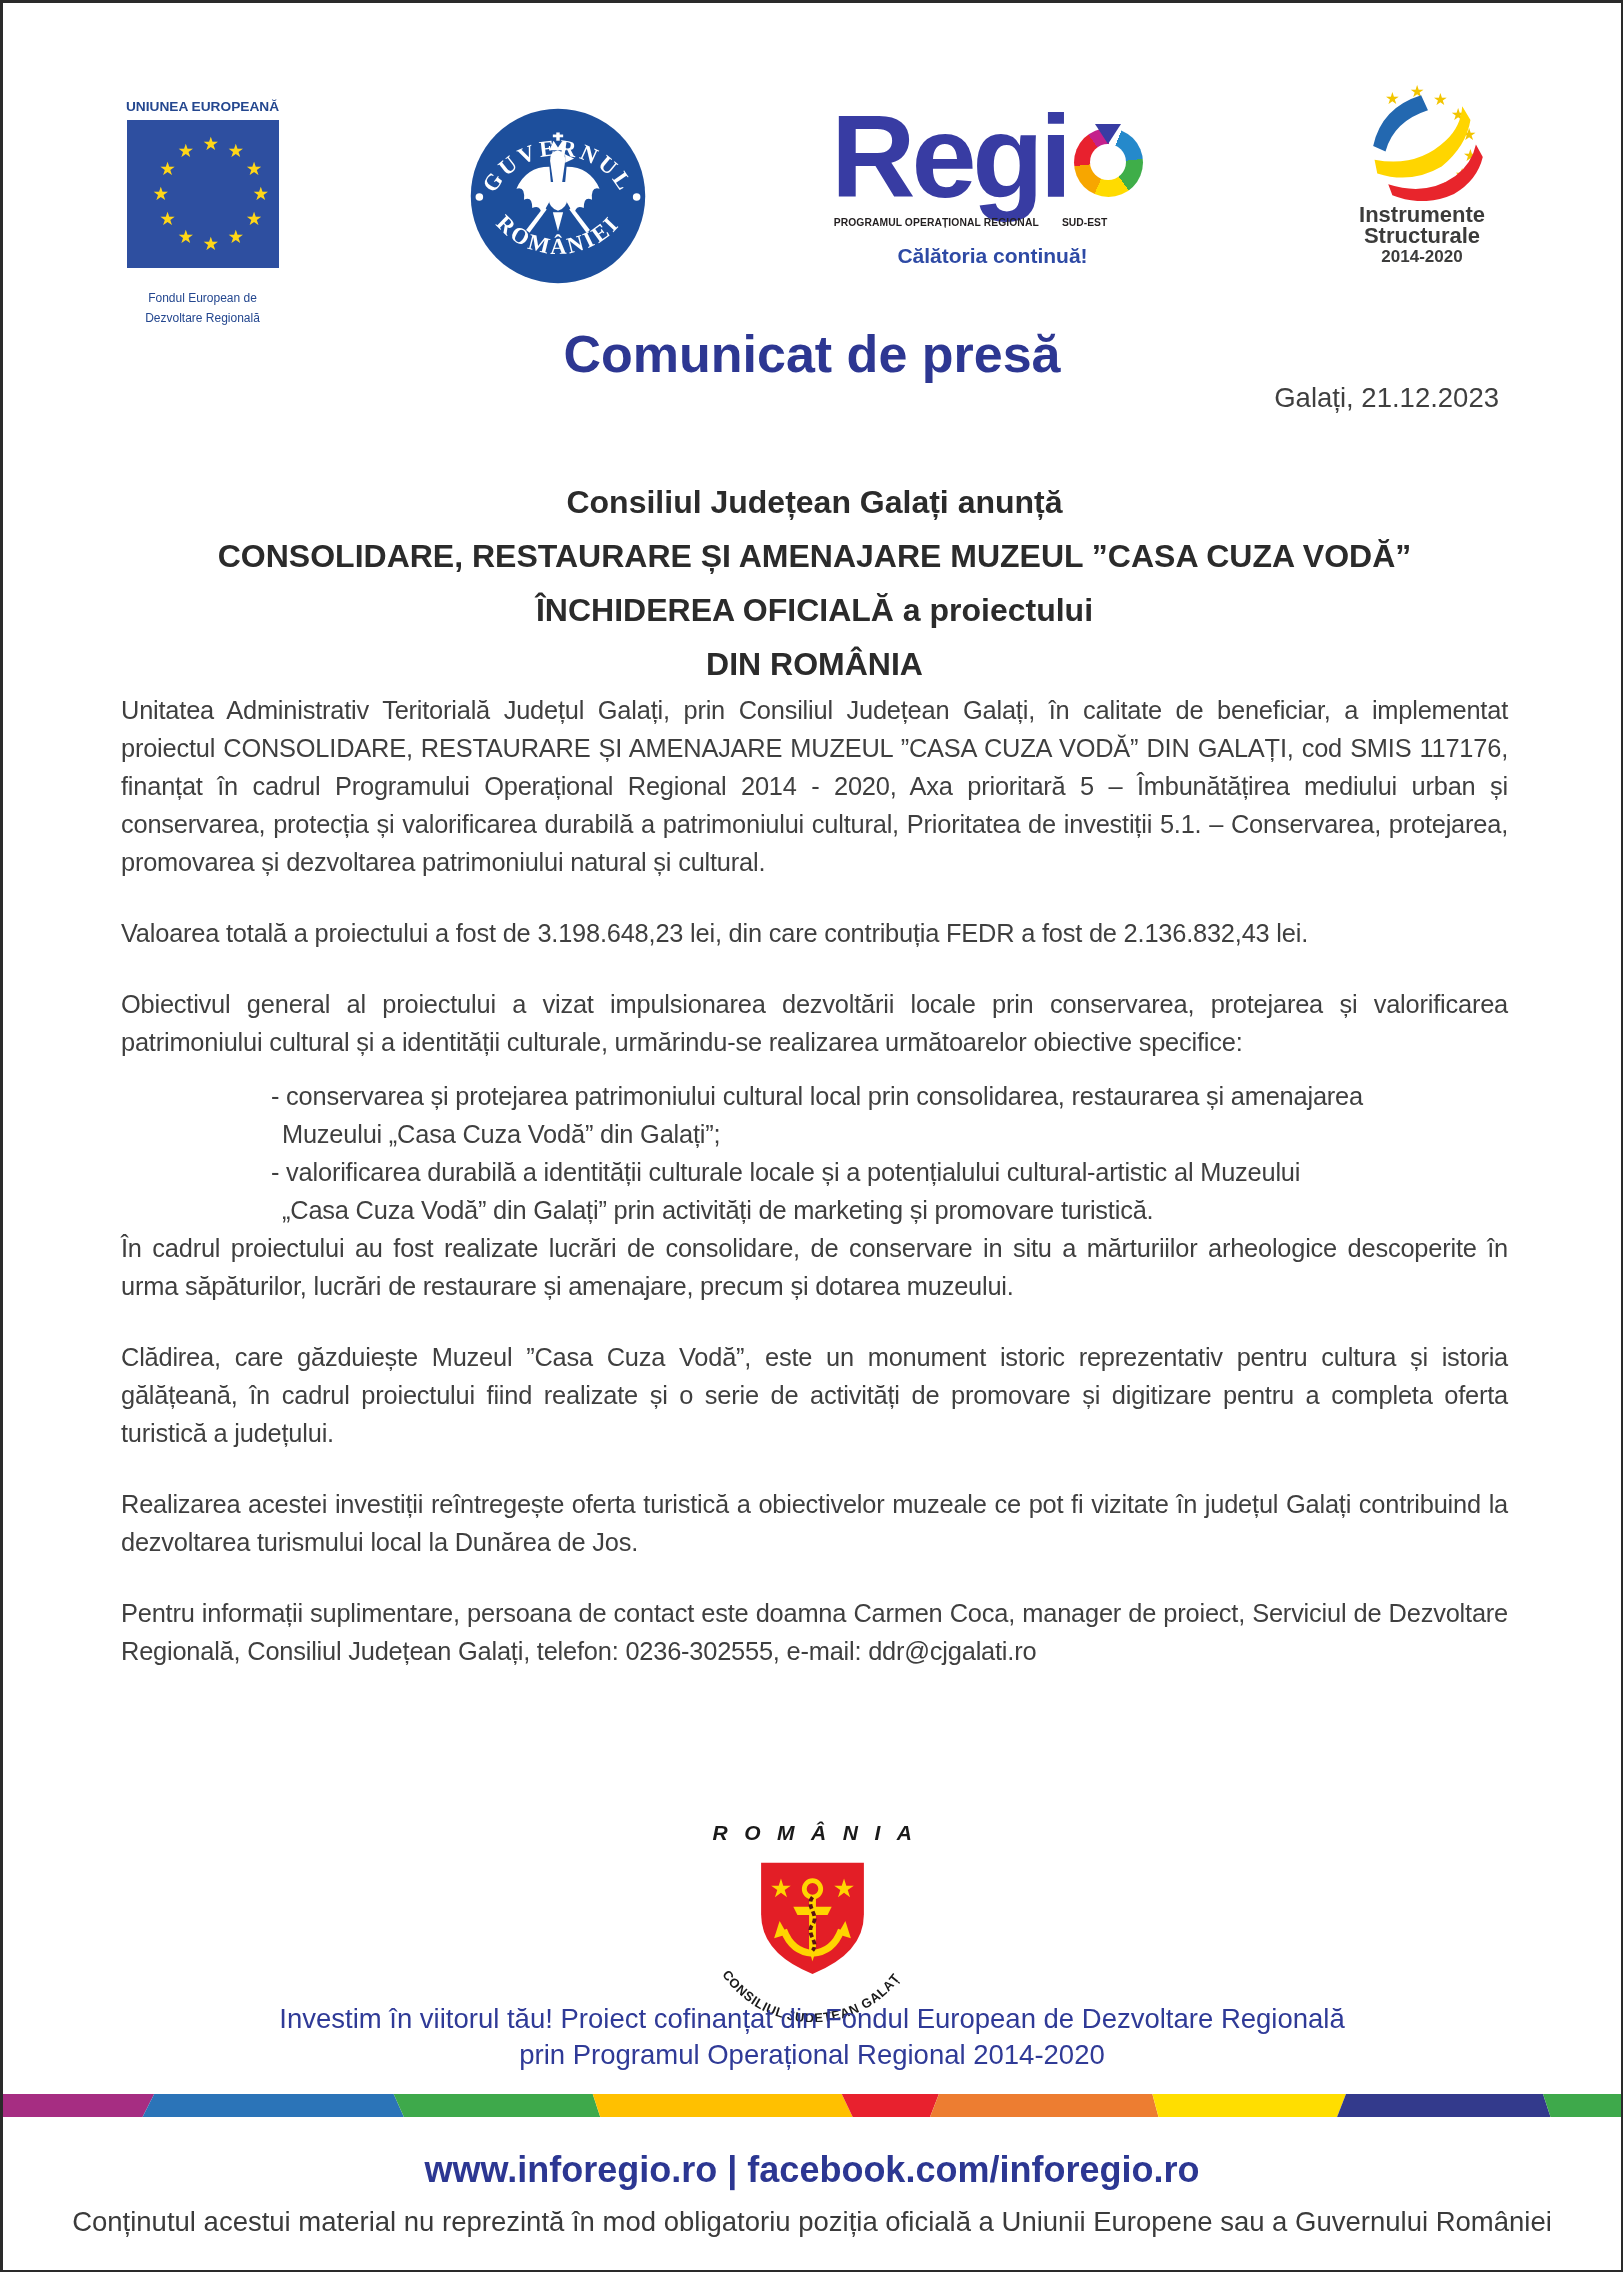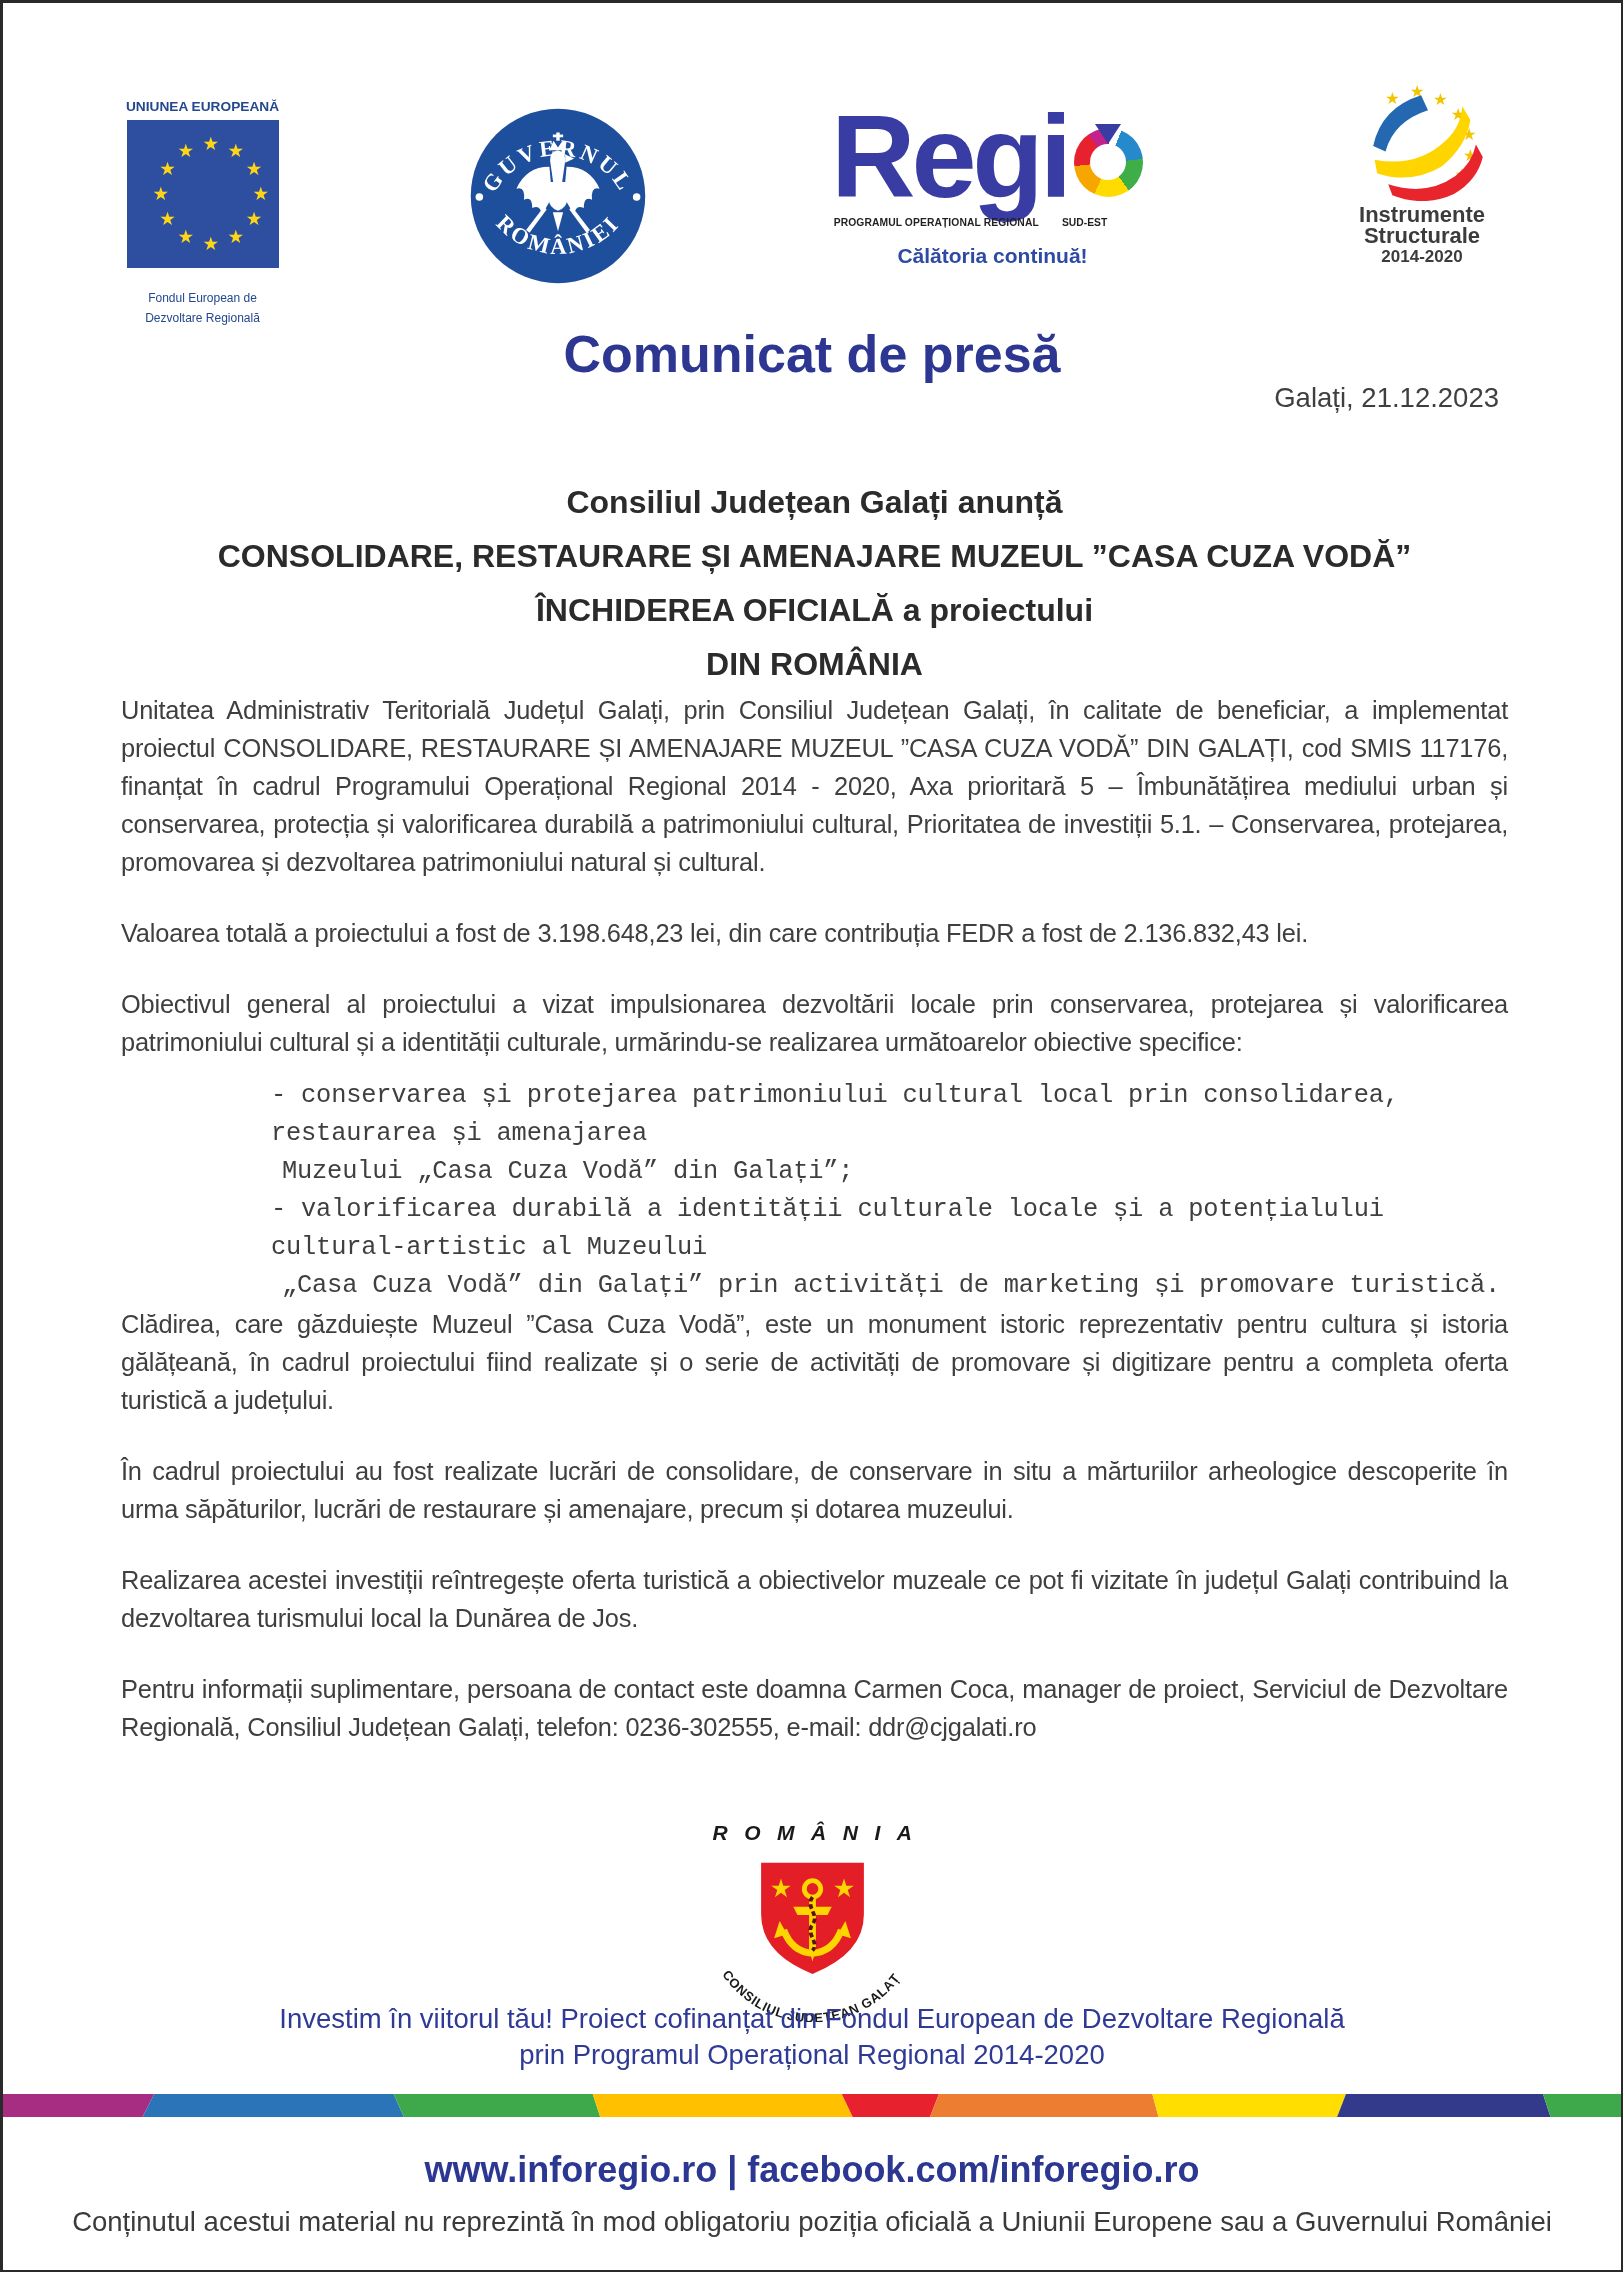--- a/index.html
+++ b/index.html
@@ -46,21 +46,21 @@
   .instr-period{font-size:17px;font-weight:700;color:#3C3C3B;line-height:21px;}
   
   .doc-title{position:absolute;top:321px;left:0;right:0;text-align:center;font-size:52px;font-weight:700;color:#2D3792;}
   .doc-date{position:absolute;top:379px;right:122px;font-size:27.5px;color:#3F3F3F;}
   .heading{position:absolute;top:472px;left:118px;right:113px;text-align:center;color:#2B2B2B;font-weight:700;font-size:32px;line-height:54px;}
   
   .body-text{position:absolute;top:688px;left:118px;right:113px;font-size:25.4px;line-height:38px;letter-spacing:-0.2px;color:#3F3F3F;text-align:justify;}
   .para{margin:0 0 33px 0;}
   .para.tight{margin-bottom:16px;}
   .bullets{text-align:left;margin-left:150px;}
-  .bullet-line{white-space:normal;font-family:Liberation Mono, monospace;}
+  .bullet-line{white-space:normal;}
   .bullet-line.cont{padding-left:11px;}
   
   .coat{position:absolute;top:1818px;left:0;right:0;text-align:center;}
   .coat-country{font-size:21px;font-weight:700;letter-spacing:16.5px;padding-left:17px;color:#1a1a1a;font-style:italic;}
   .coat svg{display:block;margin:4.1px auto 0;}
   
   .footer{position:absolute;left:0;right:0;bottom:0;}
   .invest{text-align:center;font-size:27.5px;line-height:36px;color:#2F3A97;}
   .stripe{display:block;width:100%;height:23px;margin-top:20.6px;}
   .links{margin-top:32px;text-align:center;font-size:36px;font-weight:700;color:#2C3792;}
@@ -170,22 +170,22 @@
   <div class="body-text">
     <div class="para">Unitatea Administrativ Teritorială Județul Galați, prin Consiliul Județean Galați, în calitate de beneficiar, a implementat proiectul CONSOLIDARE, RESTAURARE ȘI AMENAJARE MUZEUL ”CASA CUZA VODĂ” DIN GALAȚI, cod SMIS 117176, finanțat în cadrul Programului Operațional Regional 2014 - 2020, Axa prioritară 5 – Îmbunătățirea mediului urban și conservarea, protecția și valorificarea durabilă a patrimoniului cultural, Prioritatea de investiții 5.1. – Conservarea, protejarea, promovarea și dezvoltarea patrimoniului natural și cultural.</div>
     <div class="para">Valoarea totală a proiectului a fost de 3.198.648,23 lei, din care contribuția FEDR a fost de 2.136.832,43 lei.</div>
     <div class="para tight">Obiectivul general al proiectului a vizat impulsionarea dezvoltării locale prin conservarea, protejarea și valorificarea patrimoniului cultural și a identității culturale, urmărindu-se realizarea următoarelor obiective specifice:</div>
     <div class="bullets">
       <div class="bullet-line">- conservarea și protejarea patrimoniului cultural local prin consolidarea, restaurarea și amenajarea</div>
       <div class="bullet-line cont">Muzeului „Casa Cuza Vodă” din Galați”;</div>
       <div class="bullet-line">- valorificarea durabilă a identității culturale locale și a potențialului cultural-artistic al Muzeului</div>
       <div class="bullet-line cont">„Casa Cuza Vodă” din Galați” prin activități de marketing și promovare turistică.</div>
     </div>
+    <div class="para">În cadrul proiectului au fost realizate lucrări de consolidare, de conservare in situ a mărturiilor arheologice descoperite în urma săpăturilor, lucrări de restaurare și amenajare, precum și dotarea muzeului.</div>
     <div class="para">Clădirea, care găzduiește Muzeul ”Casa Cuza Vodă”, este un monument istoric reprezentativ pentru cultura și istoria gălățeană, în cadrul proiectului fiind realizate și o serie de activități de promovare și digitizare pentru a completa oferta turistică a județului.</div>
-    <div class="para">În cadrul proiectului au fost realizate lucrări de consolidare, de conservare in situ a mărturiilor arheologice descoperite în urma săpăturilor, lucrări de restaurare și amenajare, precum și dotarea muzeului.</div>
     <div class="para">Realizarea acestei investiții reîntregește oferta turistică a obiectivelor muzeale ce pot fi vizitate în județul Galați contribuind la dezvoltarea turismului local la Dunărea de Jos.</div>
     <div class="para">Pentru informații suplimentare, persoana de contact este doamna Carmen Coca, manager de proiect, Serviciul de Dezvoltare Regională, Consiliul Județean Galați, telefon: 0236-302555, e-mail: ddr@cjgalati.ro</div>
   </div>
 
   <div class="coat">
     <div class="coat-country">ROMÂNIA</div>
     <svg width="233" height="173" viewBox="0 0 340 252">
       <path d="M95,20 H245 V95 Q245,152 170,182 Q95,152 95,95 Z" fill="#E31E26"></path>
       <polygon points="0,-15 3.35,-4.61 14.27,-4.64 5.42,1.76 8.82,12.14 0,5.7 -8.82,12.14 -5.42,1.76 -14.27,-4.64 -3.35,-4.61" fill="#FFD500" transform="translate(124,58)"></polygon>
       <polygon points="0,-15 3.35,-4.61 14.27,-4.64 5.42,1.76 8.82,12.14 0,5.7 -8.82,12.14 -5.42,1.76 -14.27,-4.64 -3.35,-4.61" fill="#FFD500" transform="translate(216,58)"></polygon>

